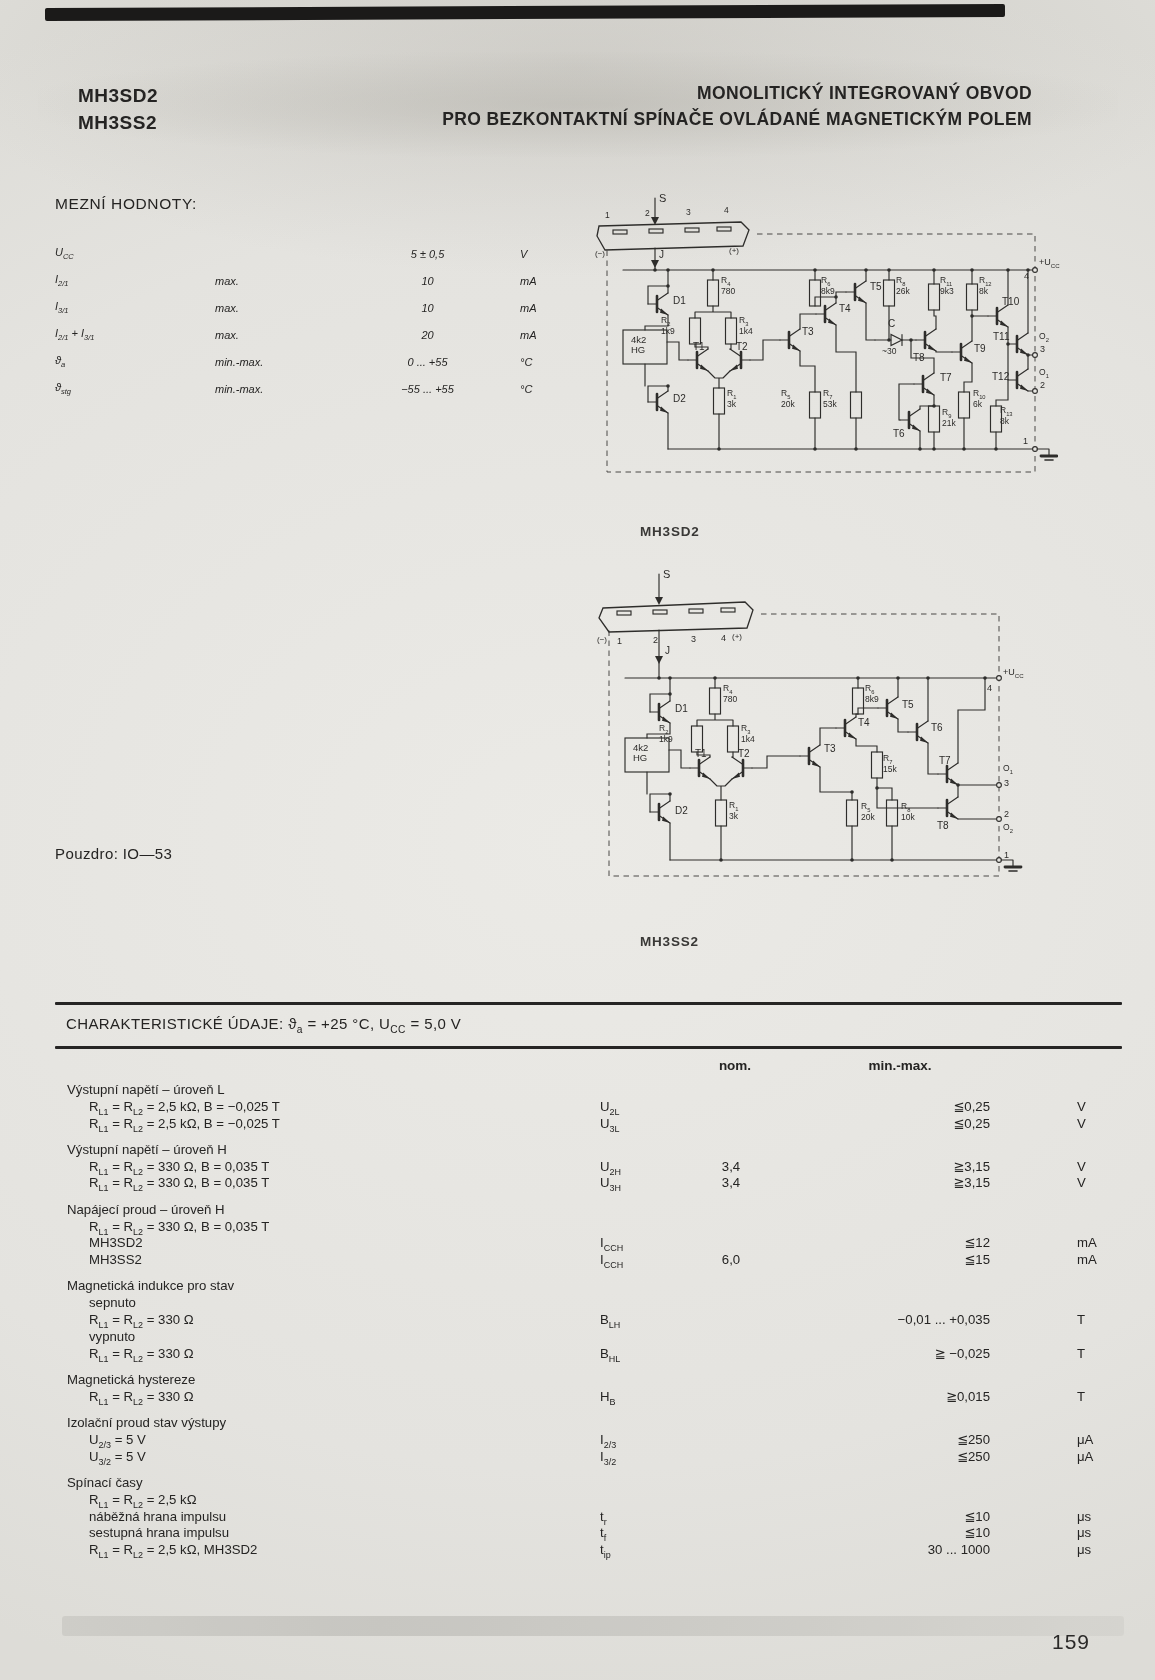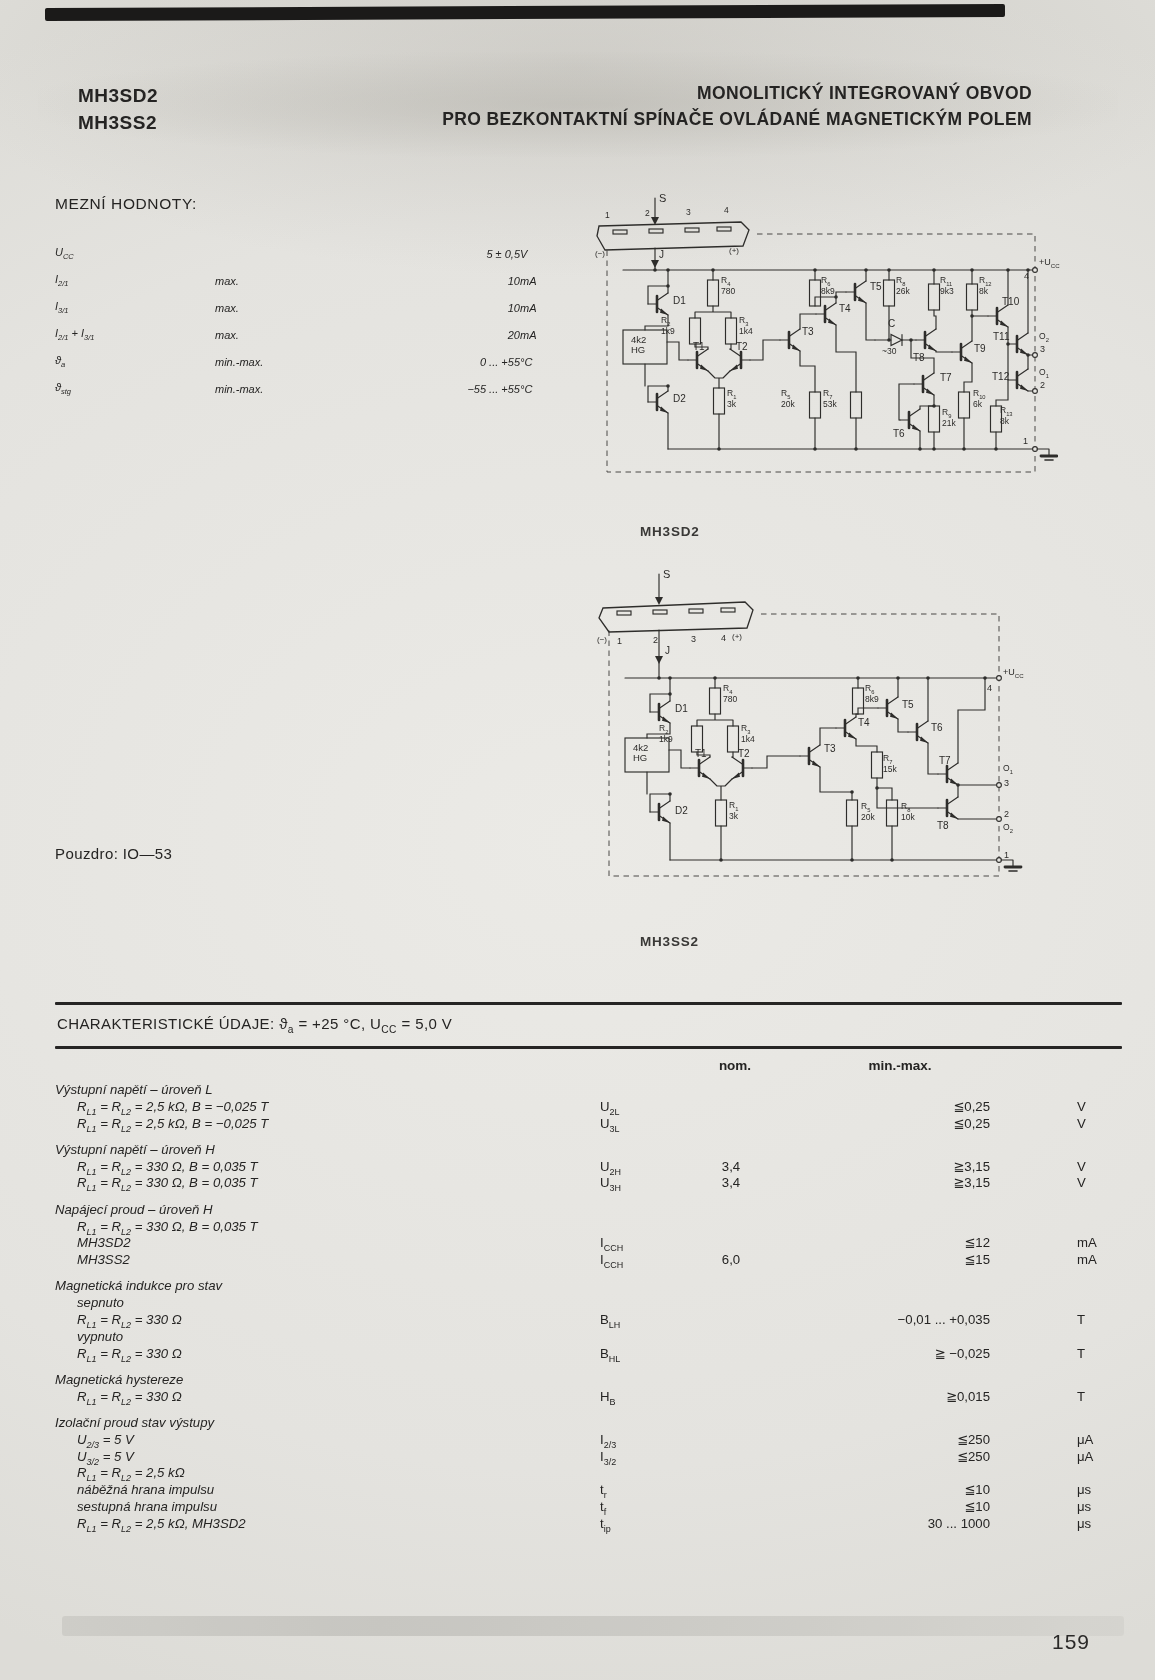--- a/index.html
+++ b/index.html
@@ -17,36 +17,36 @@
   .bar-bottom{left:62px;top:1616px;width:1062px;height:20px;background:linear-gradient(90deg,#c9c8c3,#bfbeb9 30%,#c9c8c3 70%,#d3d2cd);border-radius:3px;opacity:.75;filter:blur(.4px);}
   .header-wash{left:38px;top:52px;width:1080px;height:105px;background:radial-gradient(ellipse 70% 70% at 50% 50%, rgba(170,168,160,.38), transparent 75%);}
   
   .partnos{left:78px;top:82px;font-size:19px;font-weight:bold;line-height:27px;letter-spacing:.5px;}
   .doctitle{left:330px;top:80px;width:702px;text-align:right;font-size:17.5px;font-weight:bold;line-height:26px;letter-spacing:.4px;}
   
   .limits-heading{left:55px;top:195px;font-size:15.5px;letter-spacing:.6px;}
   #limits-rows{left:55px;top:240px;width:560px;font-size:11px;font-style:italic;}
   .lim-row{display:grid;grid-template-columns:150px 130px 185px 80px;height:27px;align-items:center;}
   .lim-q{padding-left:10px;}
-  .lim-v{text-align:right;}
+  .lim-v{text-align:center;}
   
   .diag{overflow:visible;}
   .diag svg{display:block;}
   .dlabels{left:0;top:0;width:100%;height:100%;pointer-events:none;}
   .dlabel{position:absolute;font-size:8.5px;line-height:1.08;color:#2c2b29;white-space:nowrap;}
   .dcaption{font-size:13.5px;font-weight:600;letter-spacing:.8px;color:#3a3937;}
   .pouzdro{left:55px;top:845px;font-size:15px;letter-spacing:.4px;}
   
   .rule{left:55px;width:1067px;height:2.6px;background:#262524;border-radius:1px;}
-  .char-heading{left:57px;top:1015px;font-size:15px;letter-spacing:.4px;}
+  .char-heading{left:66px;top:1015px;font-size:15px;letter-spacing:.4px;}
   .colhead{top:1058px;font-size:13.5px;font-weight:bold;text-align:center;}
   #char-rows{left:55px;top:1082px;width:1068px;font-size:13.2px;}
   .ch-row{position:relative;height:16.8px;line-height:16.8px;}
   .ch-row.gap{margin-top:9.5px;}
-  .ch-c1{position:absolute;left:0;white-space:nowrap;font-style:italic;}
+  .ch-c1{position:absolute;left:12px;white-space:nowrap;}
   .ch-sym{position:absolute;left:545px;}
   .ch-nom{position:absolute;left:626px;width:100px;text-align:center;}
   .ch-mm{position:absolute;left:755px;width:180px;text-align:right;}
   .ch-unit{position:absolute;left:1022px;}
   .pageno{left:990px;top:1630px;width:100px;text-align:right;font-size:21px;letter-spacing:1px;color:#2a2928;}
   sub{font-size:.68em;}
   svg .w{stroke:#2e2d2b;stroke-width:1.15;fill:none;stroke-linecap:round;}
   svg .dash{stroke:#4a4946;stroke-width:1;fill:none;stroke-dasharray:5.5,4.5;}
   svg .res{stroke:#2e2d2b;stroke-width:1.15;fill:none;}
   svg .dot{fill:#2e2d2b;stroke:none;}
@@ -491,20 +491,23 @@
       <span class="ch-sym">I<sub>2/3</sub></span>
       <span class="ch-mm">≦250</span>
       <span class="ch-unit">μA</span>
     </div>
     <div class="ch-row">
       <span class="ch-c1" style="padding-left:22px">U<sub>3/2</sub> = 5 V</span>
       <span class="ch-sym">I<sub>3/2</sub></span>
       <span class="ch-mm">≦250</span>
       <span class="ch-unit">μA</span>
     </div>
+    <div class="ch-row gap">
+      <span class="ch-c1" style="padding-left:0px">Spínací časy</span>
+    </div>
     <div class="ch-row">
       <span class="ch-c1" style="padding-left:22px">R<sub>L1</sub> = R<sub>L2</sub> = 2,5 kΩ</span>
     </div>
     <div class="ch-row">
       <span class="ch-c1" style="padding-left:22px">náběžná hrana impulsu</span>
       <span class="ch-sym">t<sub>r</sub></span>
       <span class="ch-mm">≦10</span>
       <span class="ch-unit">μs</span>
     </div>
     <div class="ch-row">

